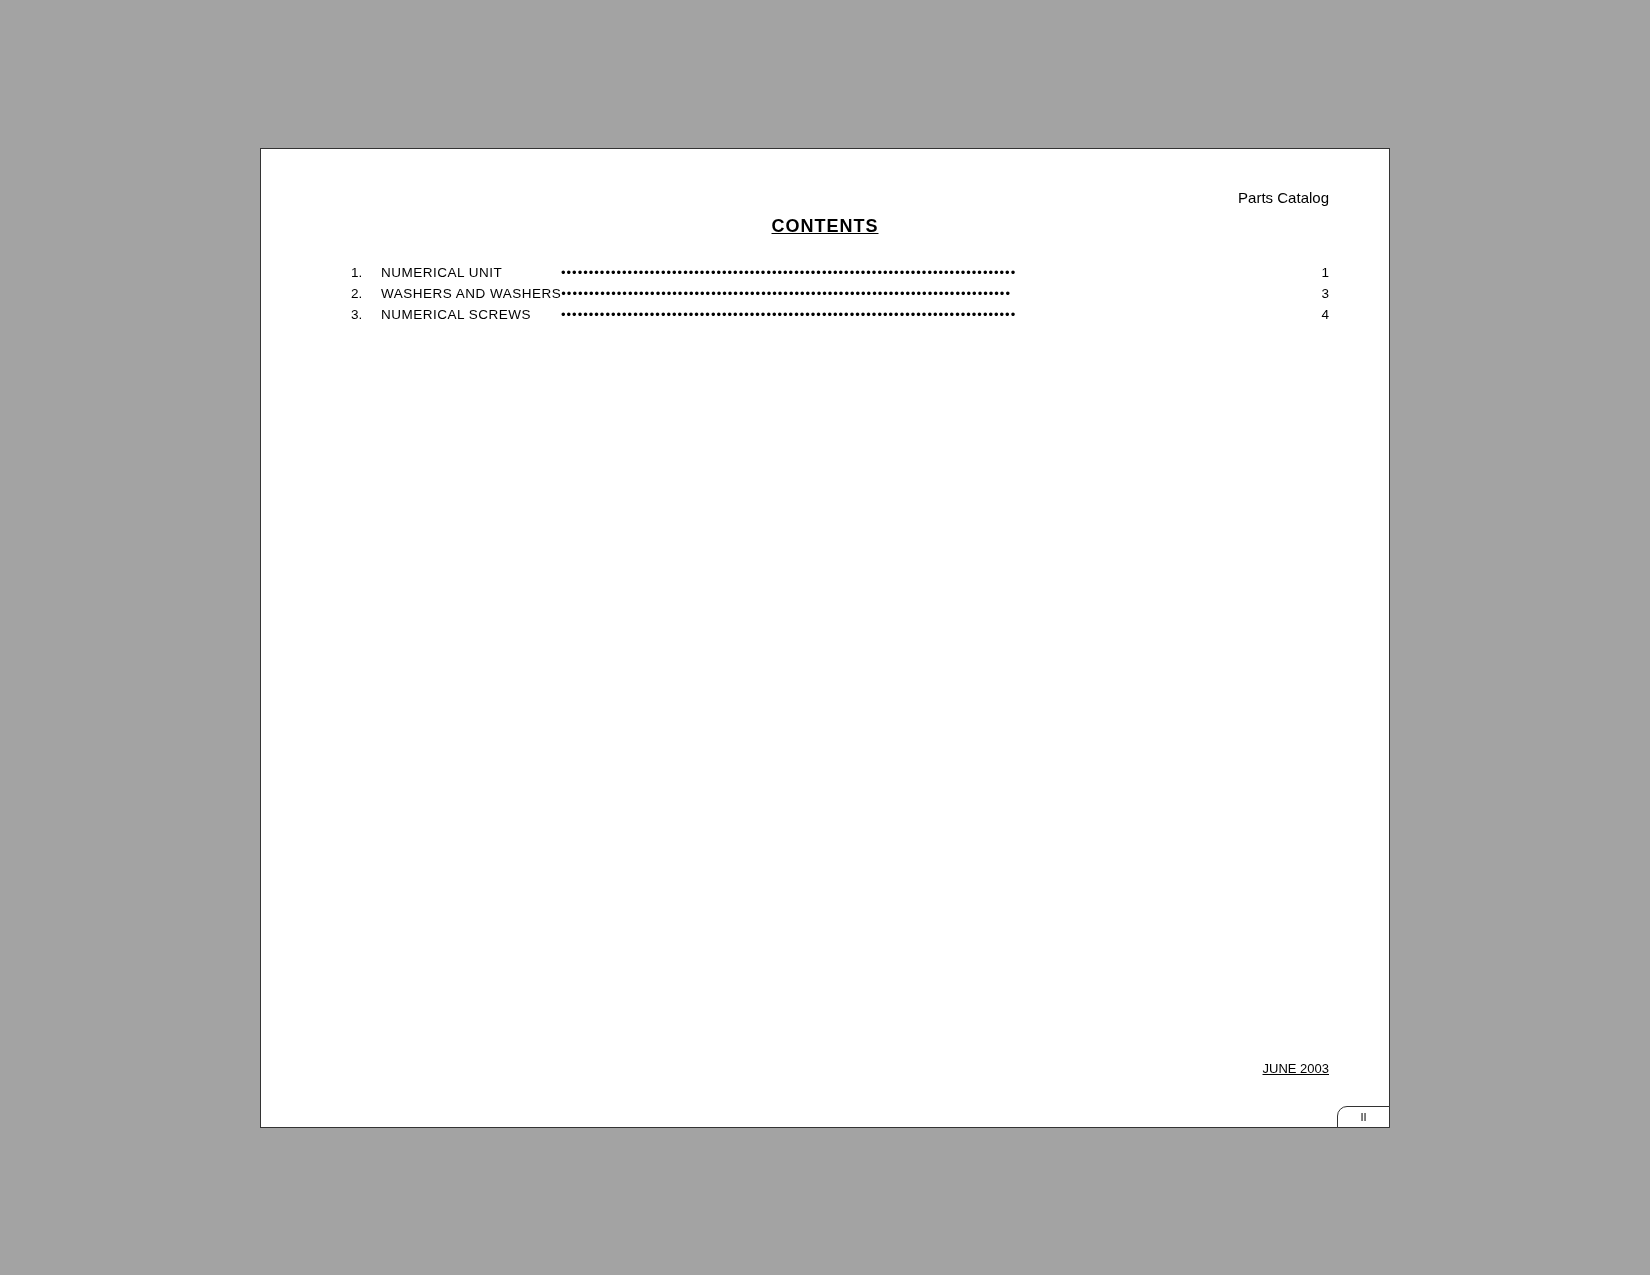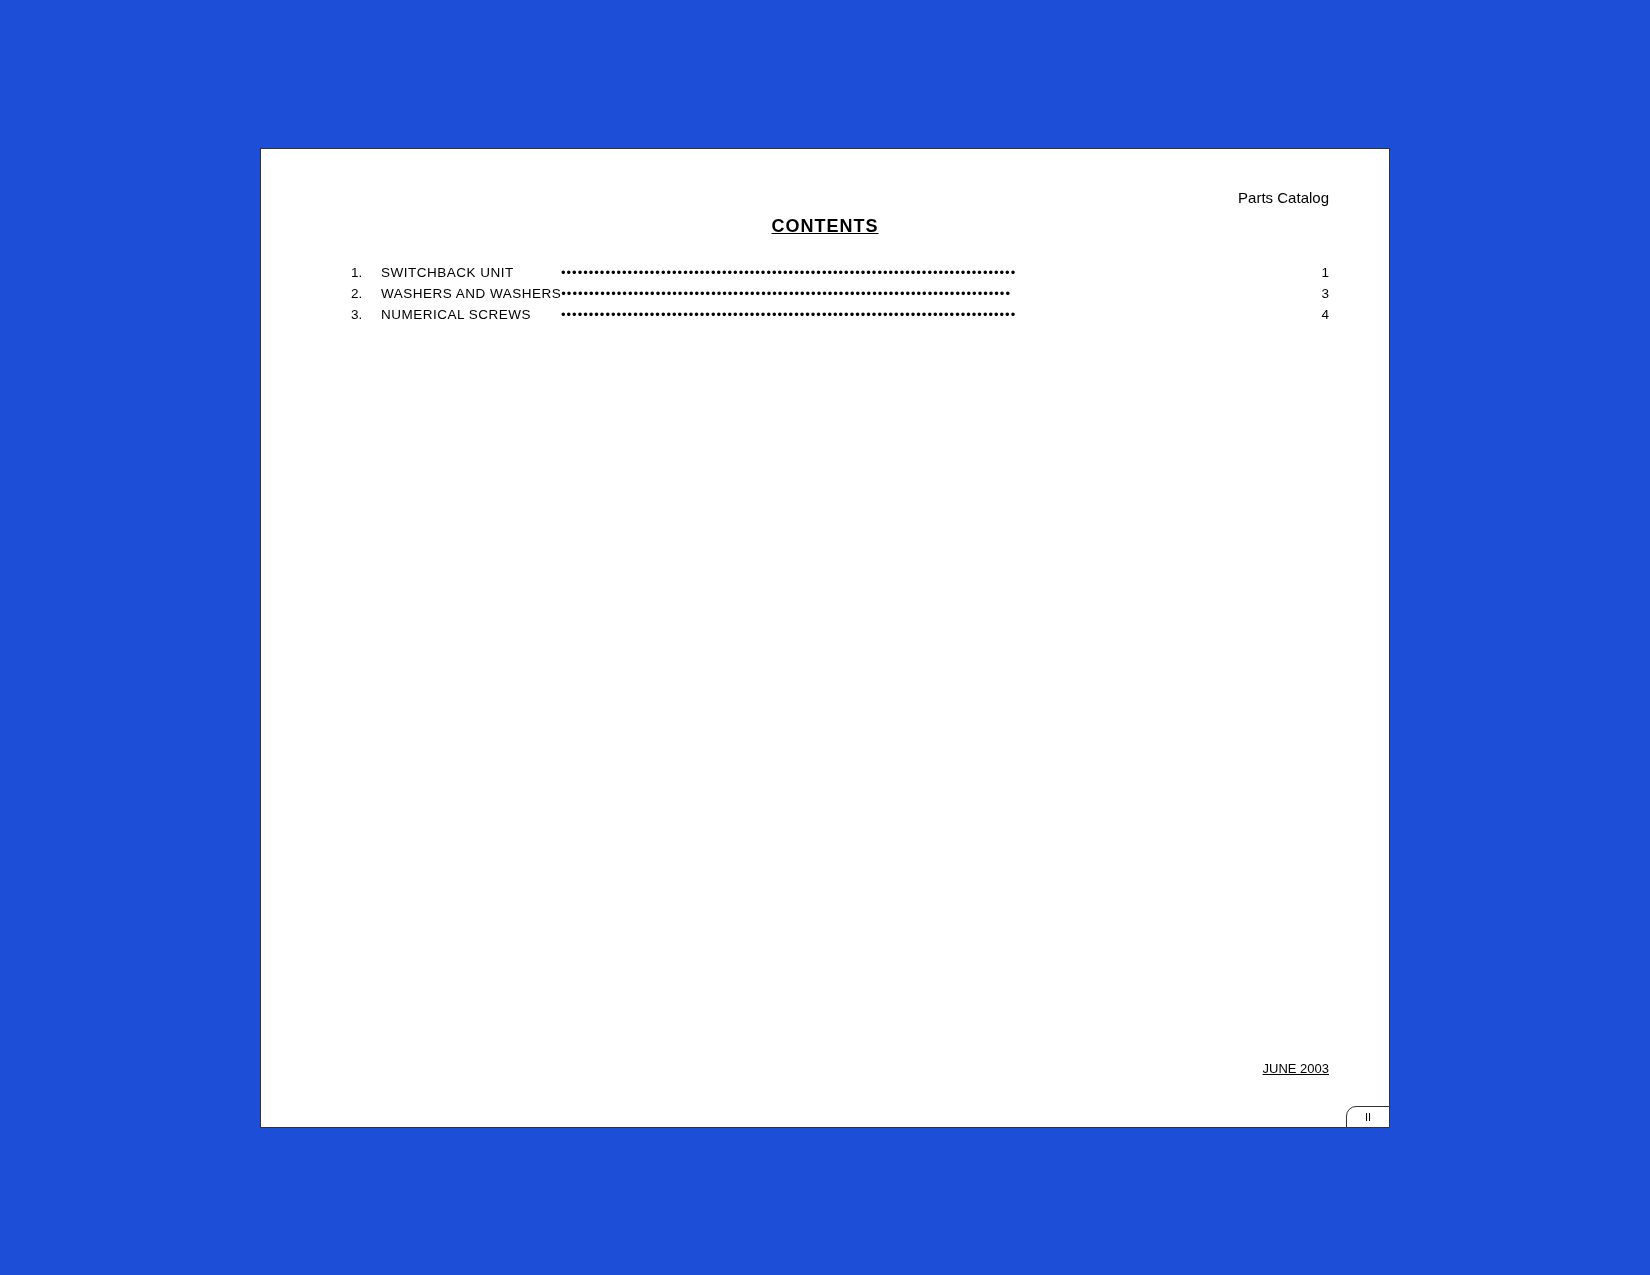--- a/index.html
+++ b/index.html
@@ -18,21 +18,21 @@
       font-family: Arial, Helvetica, sans-serif;
     }
 
     .page-wrapper {
       position: relative;
       width: 1650px;
       height: 1275px;
       display: flex;
       align-items: center;
       justify-content: center;
-      background-color: #1d4ed8;
+      background-color: #a3a3a3;
     }
 
     .document-page {
       width: 1130px;
       height: 980px;
       background-color: #ffffff;
       border: 1.5px solid #333333;
       position: relative;
       padding: 40px 60px;
     }
@@ -115,21 +115,21 @@
       font-size: 13px;
       font-family: Arial, Helvetica, sans-serif;
       text-decoration: underline;
       color: #000000;
     }
 
     .page-number-badge {
       position: absolute;
       bottom: -1px;
       right: -1px;
-      width: 44px;
+      width: 53px;
       height: 22px;
       border: 1.5px solid #333333;
       border-radius: 10px 0 0 0;
       display: flex;
       align-items: center;
       justify-content: center;
       background: #ffffff;
       font-size: 11px;
       font-family: Arial, Helvetica, sans-serif;
       color: #000000;
@@ -146,21 +146,21 @@
     </div>
 
     <div class="contents-title-row">
       <span class="contents-title">CONTENTS</span>
     </div>
 
     <ul class="toc-list">
 
       <li class="toc-item">
         <span class="toc-number">1.</span>
-        <span class="toc-label">SWITCHBACK UNIT</span>
+        <span class="toc-label">NUMERICAL UNIT</span>
         <span class="toc-dots">••••••••••••••••••••••••••••••••••••••••••••••••••••••••••••••••••••••••••••••••••</span>
         <span class="toc-page">1</span>
       </li>
 
       <li class="toc-item">
         <span class="toc-number">2.</span>
         <span class="toc-label">WASHERS AND WASHERS</span>
         <span class="toc-dots">•••••••••••••••••••••••••••••••••••••••••••••••••••••••••••••••••••••••••••••••••</span>
         <span class="toc-page">3</span>
       </li>

